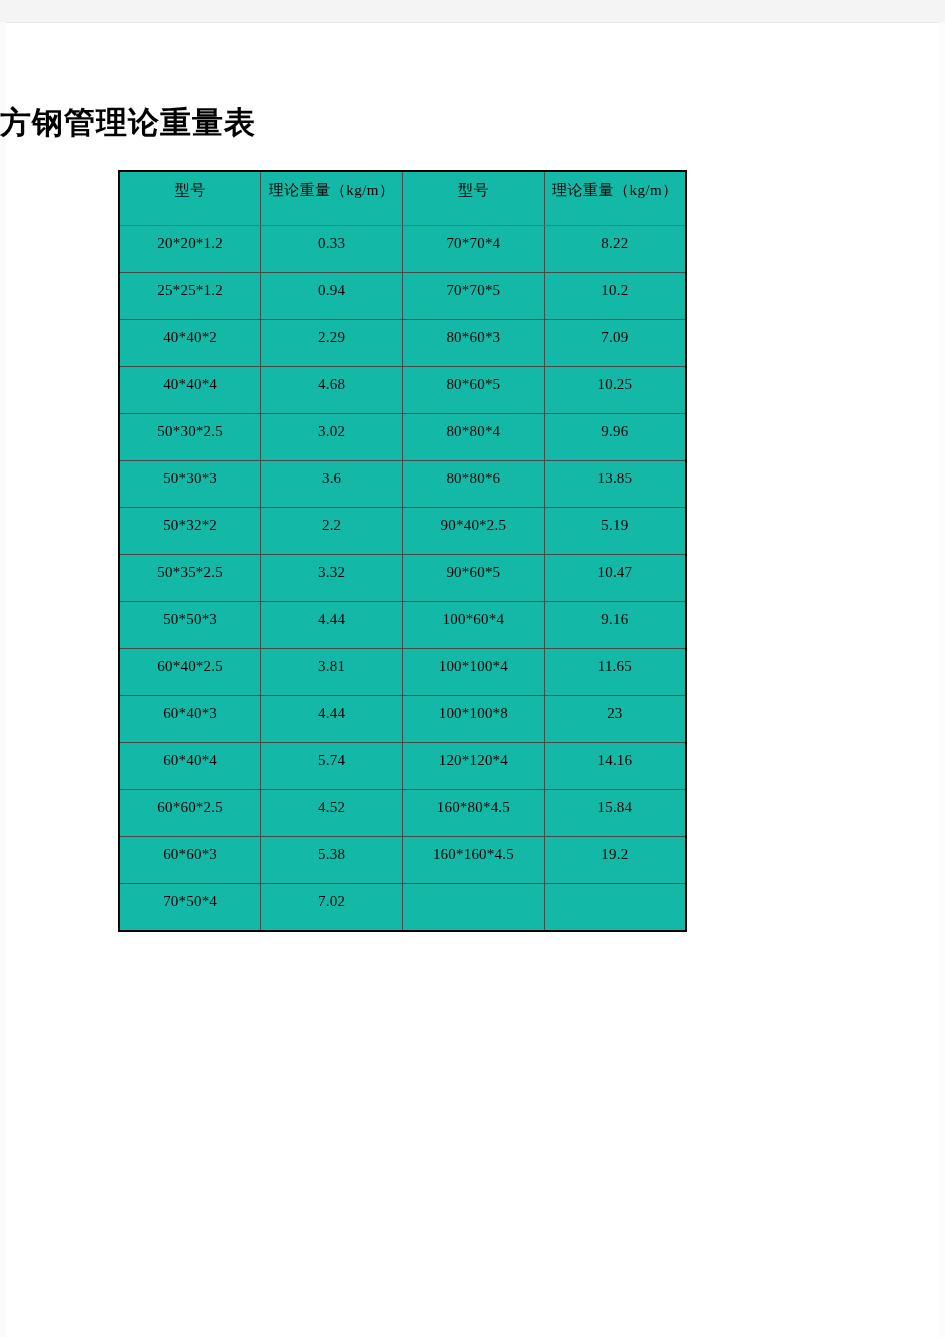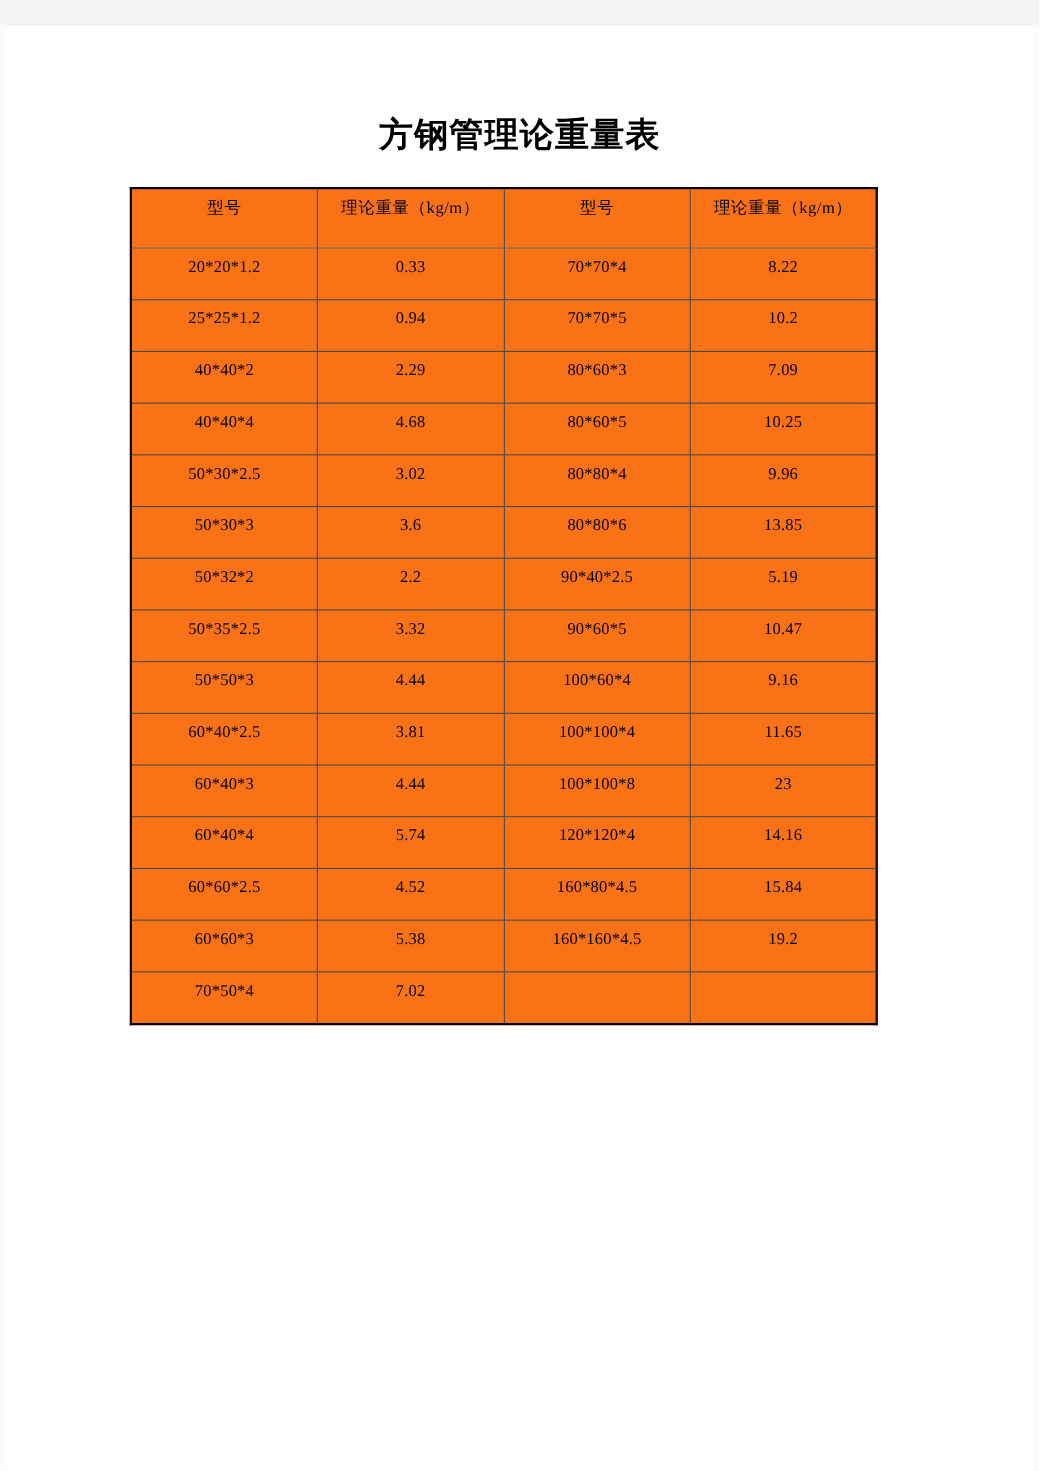--- a/index.html
+++ b/index.html
@@ -50,38 +50,38 @@
     height: 1315px;
     background: #fbfbfb;
   }
 
   
   .doc-title {
     position: absolute;
     left: 0;
     top: 103px;
     width: 945px;
-    text-align: center;
+    text-align: left;
     font-size: 31px;
     line-height: 40px;
     font-weight: 700;
     color: #000000;
     letter-spacing: 1px;
     font-family: "Liberation Serif", "DejaVu Serif", serif;
   }
 
   
   .weight-table {
     position: absolute;
     left: 118px;
     top: 170px;
-    width: 680px;
+    width: 569px;
     border-collapse: collapse;
     table-layout: fixed;
-    background: #f97316;
+    background: #14b8a6;
   }
   .weight-table td,
   .weight-table th {
     border: 1px solid #4a4a4a;
     padding: 0;
     margin: 0;
     vertical-align: top;
     text-align: center;
     color: #000000;
     font-weight: 400;

